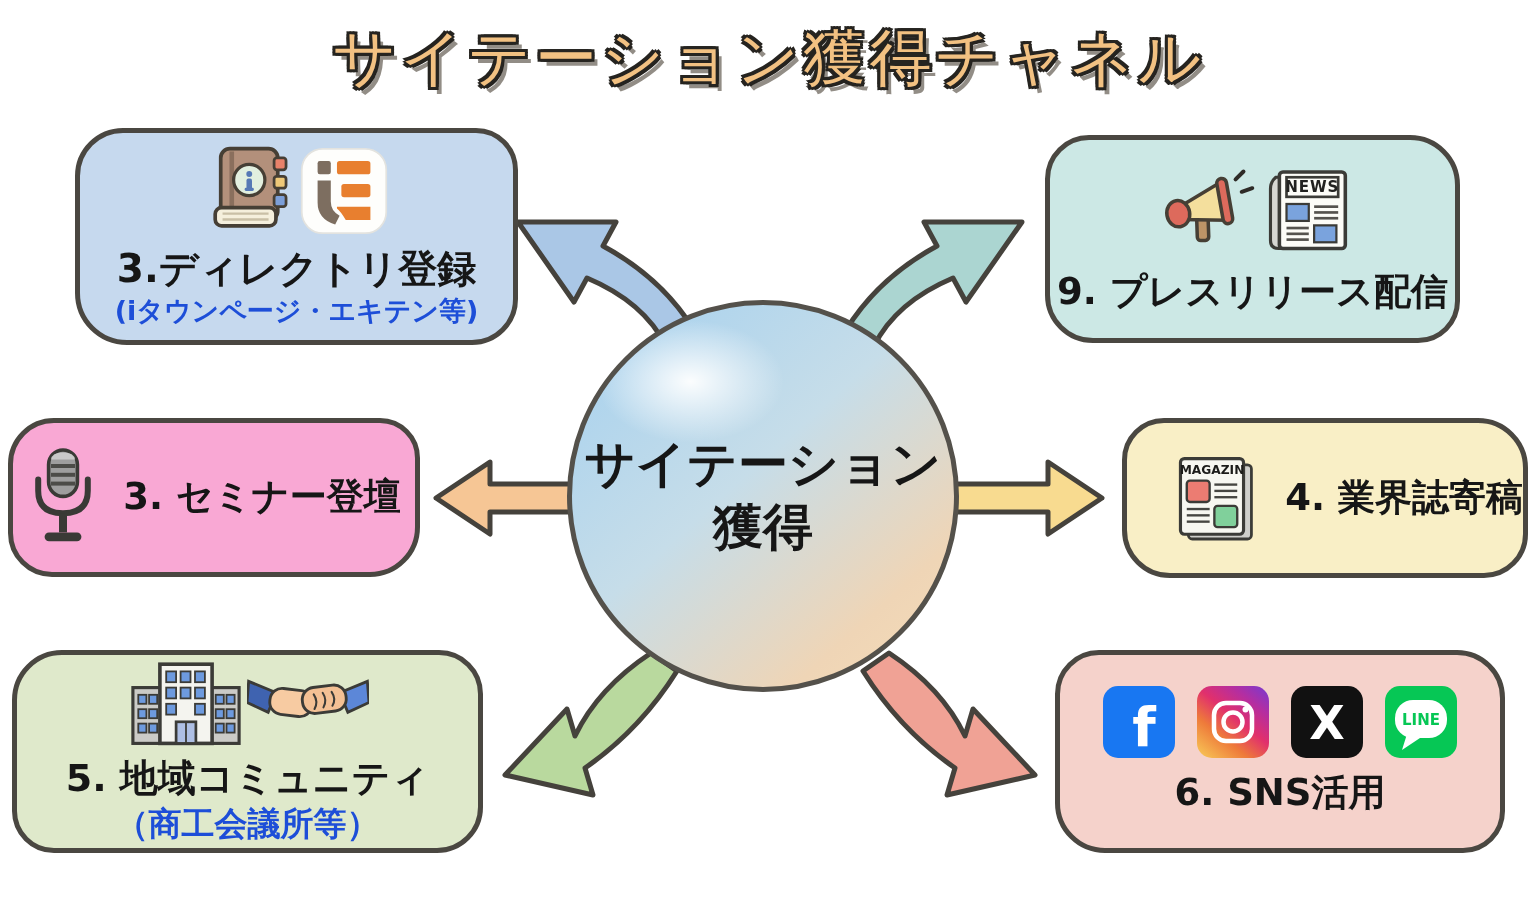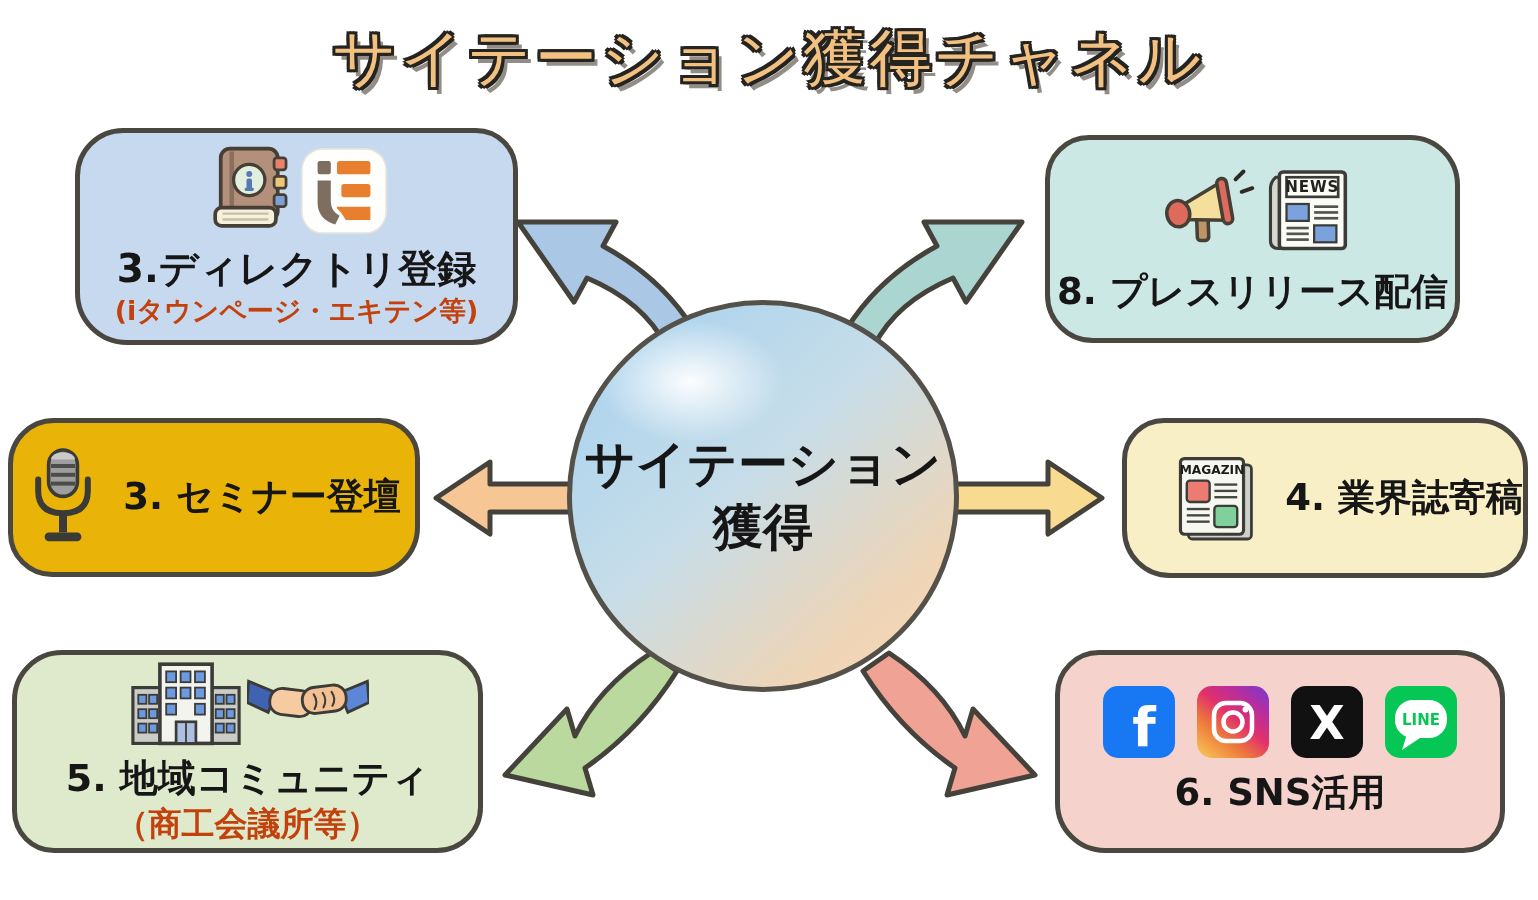--- a/index.html
+++ b/index.html
@@ -22,29 +22,29 @@
         border:5px solid #54514b;border-radius:50%;box-sizing:border-box;
         display:flex;flex-direction:column;align-items:center;justify-content:center;gap:6px;
         background:
           radial-gradient(ellipse 130px 85px at 31% 20%, rgba(255,255,255,0.95), rgba(255,255,255,0) 72%),
           linear-gradient(138deg,#a9d2ee 6%,#c6dde9 45%,#efd5b6 80%,#f5dcb8 100%);}
   .center-line{font-size:50px;font-weight:bold;color:#161616;line-height:1.15;}
 
   .box{position:absolute;z-index:2;border:5px solid #4a4741;box-sizing:border-box;
        display:flex;flex-direction:column;align-items:center;justify-content:center;}
   .box .label{font-size:37px;font-weight:bold;color:#161616;line-height:1.25;white-space:nowrap;}
-  .box .sublabel{font-size:27px;font-weight:bold;color:#c2410c;line-height:1.3;white-space:nowrap;}
+  .box .sublabel{font-size:27px;font-weight:bold;color:#1d4ed8;line-height:1.3;white-space:nowrap;}
   .icon-row{display:flex;align-items:center;justify-content:center;gap:2px;margin-bottom:8px;}
 
   .box-directory{left:75px;top:128px;width:443px;height:217px;background:#c6d9ee;
                  border-radius:48px 42px 46px 52px;}
   .box-directory .label{font-size:39px;}
   .box-press{left:1045px;top:135px;width:415px;height:208px;background:#cce8e5;
              border-radius:44px 50px 42px 48px;}
-  .box-seminar{left:8px;top:418px;width:412px;height:159px;background:#eab308;
+  .box-seminar{left:8px;top:418px;width:412px;height:159px;background:#f9a8d4;
                border-radius:46px 40px 50px 44px;flex-direction:row;gap:24px;}
   .box-magazine{left:1122px;top:418px;width:406px;height:160px;background:#f9efc6;
                 border-radius:42px 50px 44px 48px;flex-direction:row;gap:26px;padding-left:44px;}
   .box-community{left:12px;top:650px;width:471px;height:203px;background:#dfe9cb;
                  border-radius:50px 44px 46px 42px;justify-content:center;}
   .box-community .label{font-size:38px;}
   .box-community .sublabel{font-size:33px;}
   .box-sns{left:1055px;top:650px;width:450px;height:203px;background:#f5d2cb;
            border-radius:44px 48px 42px 50px;}
   .box-sns .icon-row{gap:22px;margin-bottom:12px;}
@@ -127,21 +127,21 @@
           <line x1="63" y1="49" x2="90" y2="49"></line>
             <line x1="63" y1="55.5" x2="90" y2="55.5"></line>
             <line x1="63" y1="62" x2="90" y2="62"></line>
           <line x1="32" y1="73" x2="57" y2="73"></line>
             <line x1="32" y1="79.5" x2="57" y2="79.5"></line>
             <line x1="32" y1="86" x2="57" y2="86"></line>
         </g>
         <rect x="63" y="70" width="25" height="19" fill="#7aa3dd" stroke="#3b3b37" stroke-width="2.5"></rect>
       </svg>
     </div>
-    <div class="label">8. プレスリリース配信</div>
+    <div class="label">9. プレスリリース配信</div>
   </div>
 
   <div class="box box-seminar">
     <svg width="72" height="112" viewBox="0 0 90 130">
       <rect x="27" y="5" width="36" height="58" rx="18" fill="#9e9e9e" stroke="#3a3a36" stroke-width="4.5"></rect>
       <path d="M30 17 Q31 8 45 8 Q59 8 60 17 Z" fill="#c9c9c9"></path>
       <g stroke="#4c4c48" stroke-width="5">
         <line x1="30" y1="25" x2="60" y2="25"></line>
         <line x1="30" y1="36" x2="60" y2="36"></line>
         <line x1="30" y1="47" x2="60" y2="47"></line>

